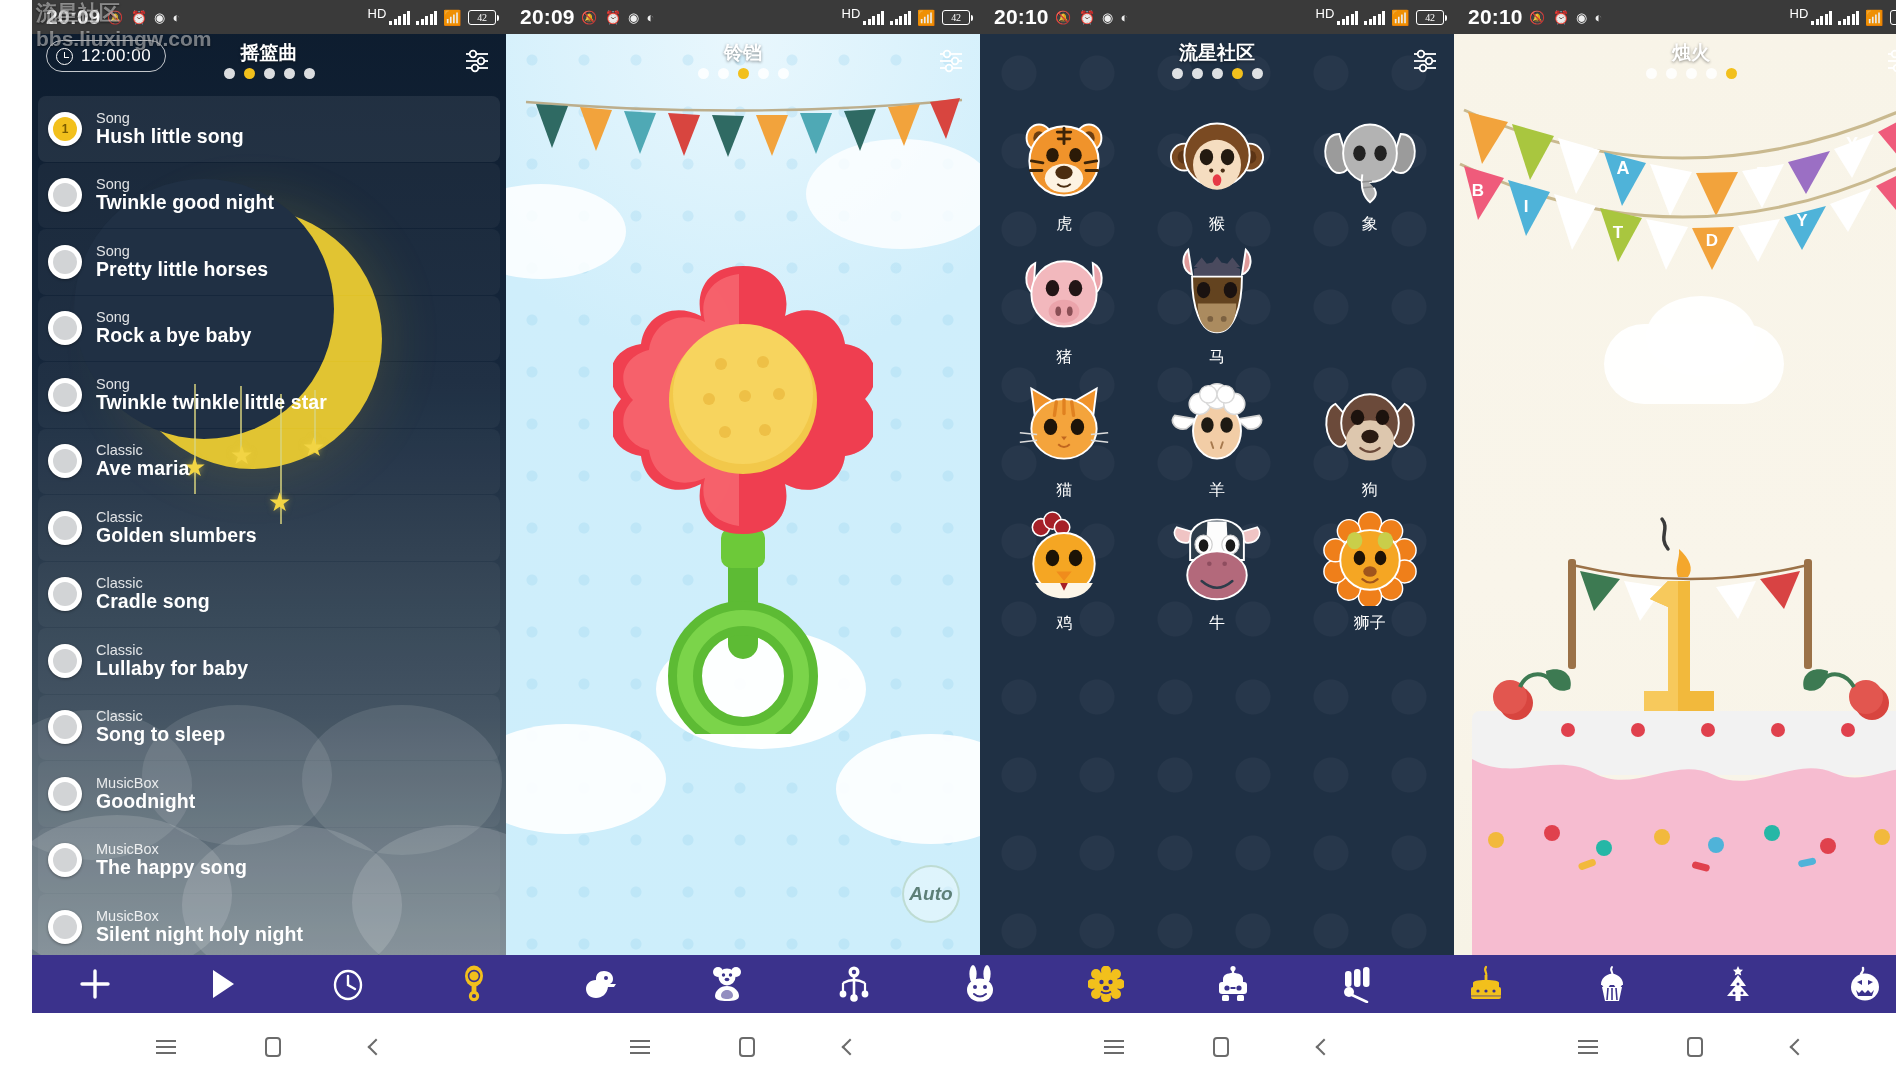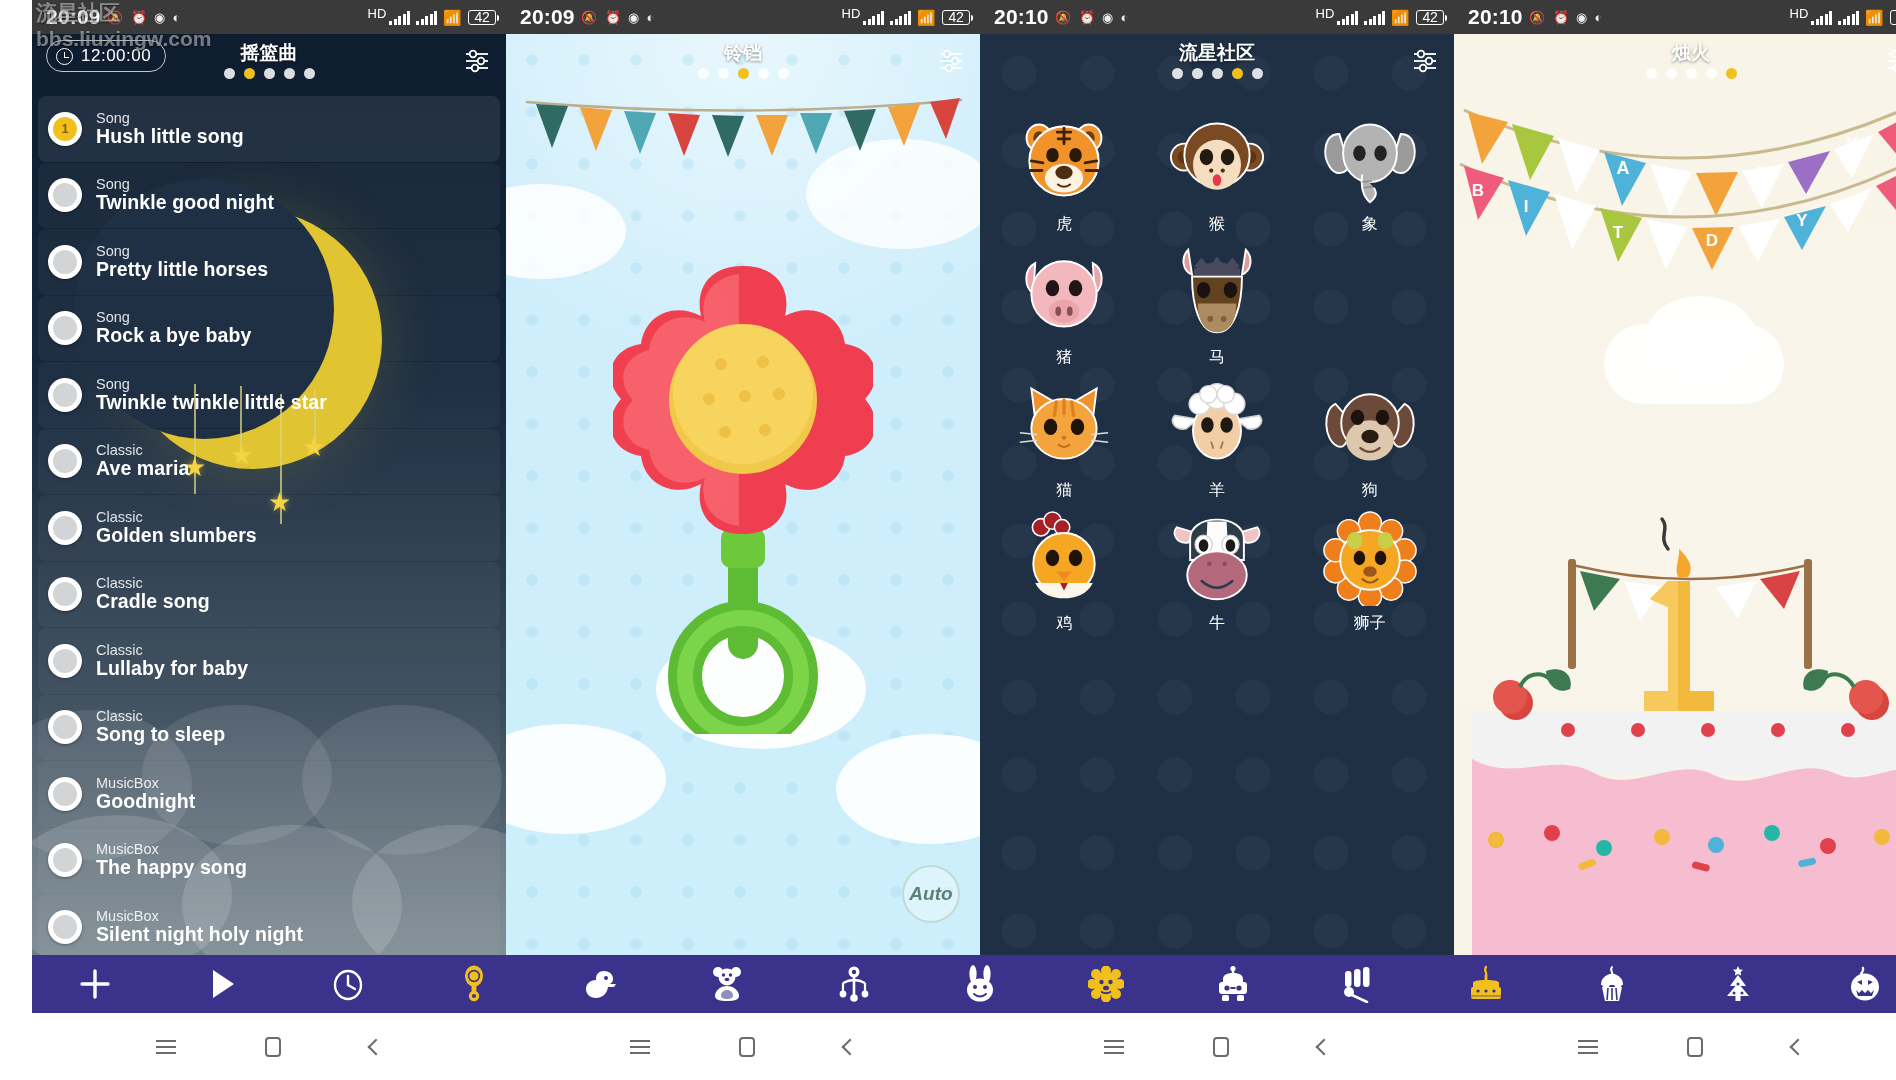--- a/index.html
+++ b/index.html
@@ -39,22 +39,22 @@
   .bars { display: flex; align-items: flex-end; gap: 1.5px; height: 14px; }
   .bars i { display: block; width: 3px; background: #fff; }
   .bars i:nth-child(1){height:4px}
   .bars i:nth-child(2){height:6px}
   .bars i:nth-child(3){height:9px}
   .bars i:nth-child(4){height:11px}
   .bars i:nth-child(5){height:14px}
   .hd { font-size: 13px; position: relative; top:-4px; margin-right:-3px; }
   .batt {
     border: 1.5px solid #fff; border-radius: 3px; width: 28px; height: 15px;
-    font-size: 14px; display: flex; align-items: center; justify-content: center;
-    position: relative; letter-spacing: -.3px;
+    font-size: 10px; display: flex; align-items: center; justify-content: center;
+    position: relative; letter-spacing: -.3px; font-family: Liberation Serif, serif;
   }
   .batt::after{ content:""; position:absolute; right:-4px; top:4px; width:2.5px;height:6px;background:#fff;border-radius:0 2px 2px 0;}
 
   
   .appbar {
     position: absolute; top: 34px; left: 0; width: 100%; height: 56px;
     display: flex; align-items: center; z-index: 30;
   }
   .apptitle {
     position: absolute; left: 0; right: 0; top: 6px; text-align: center;

